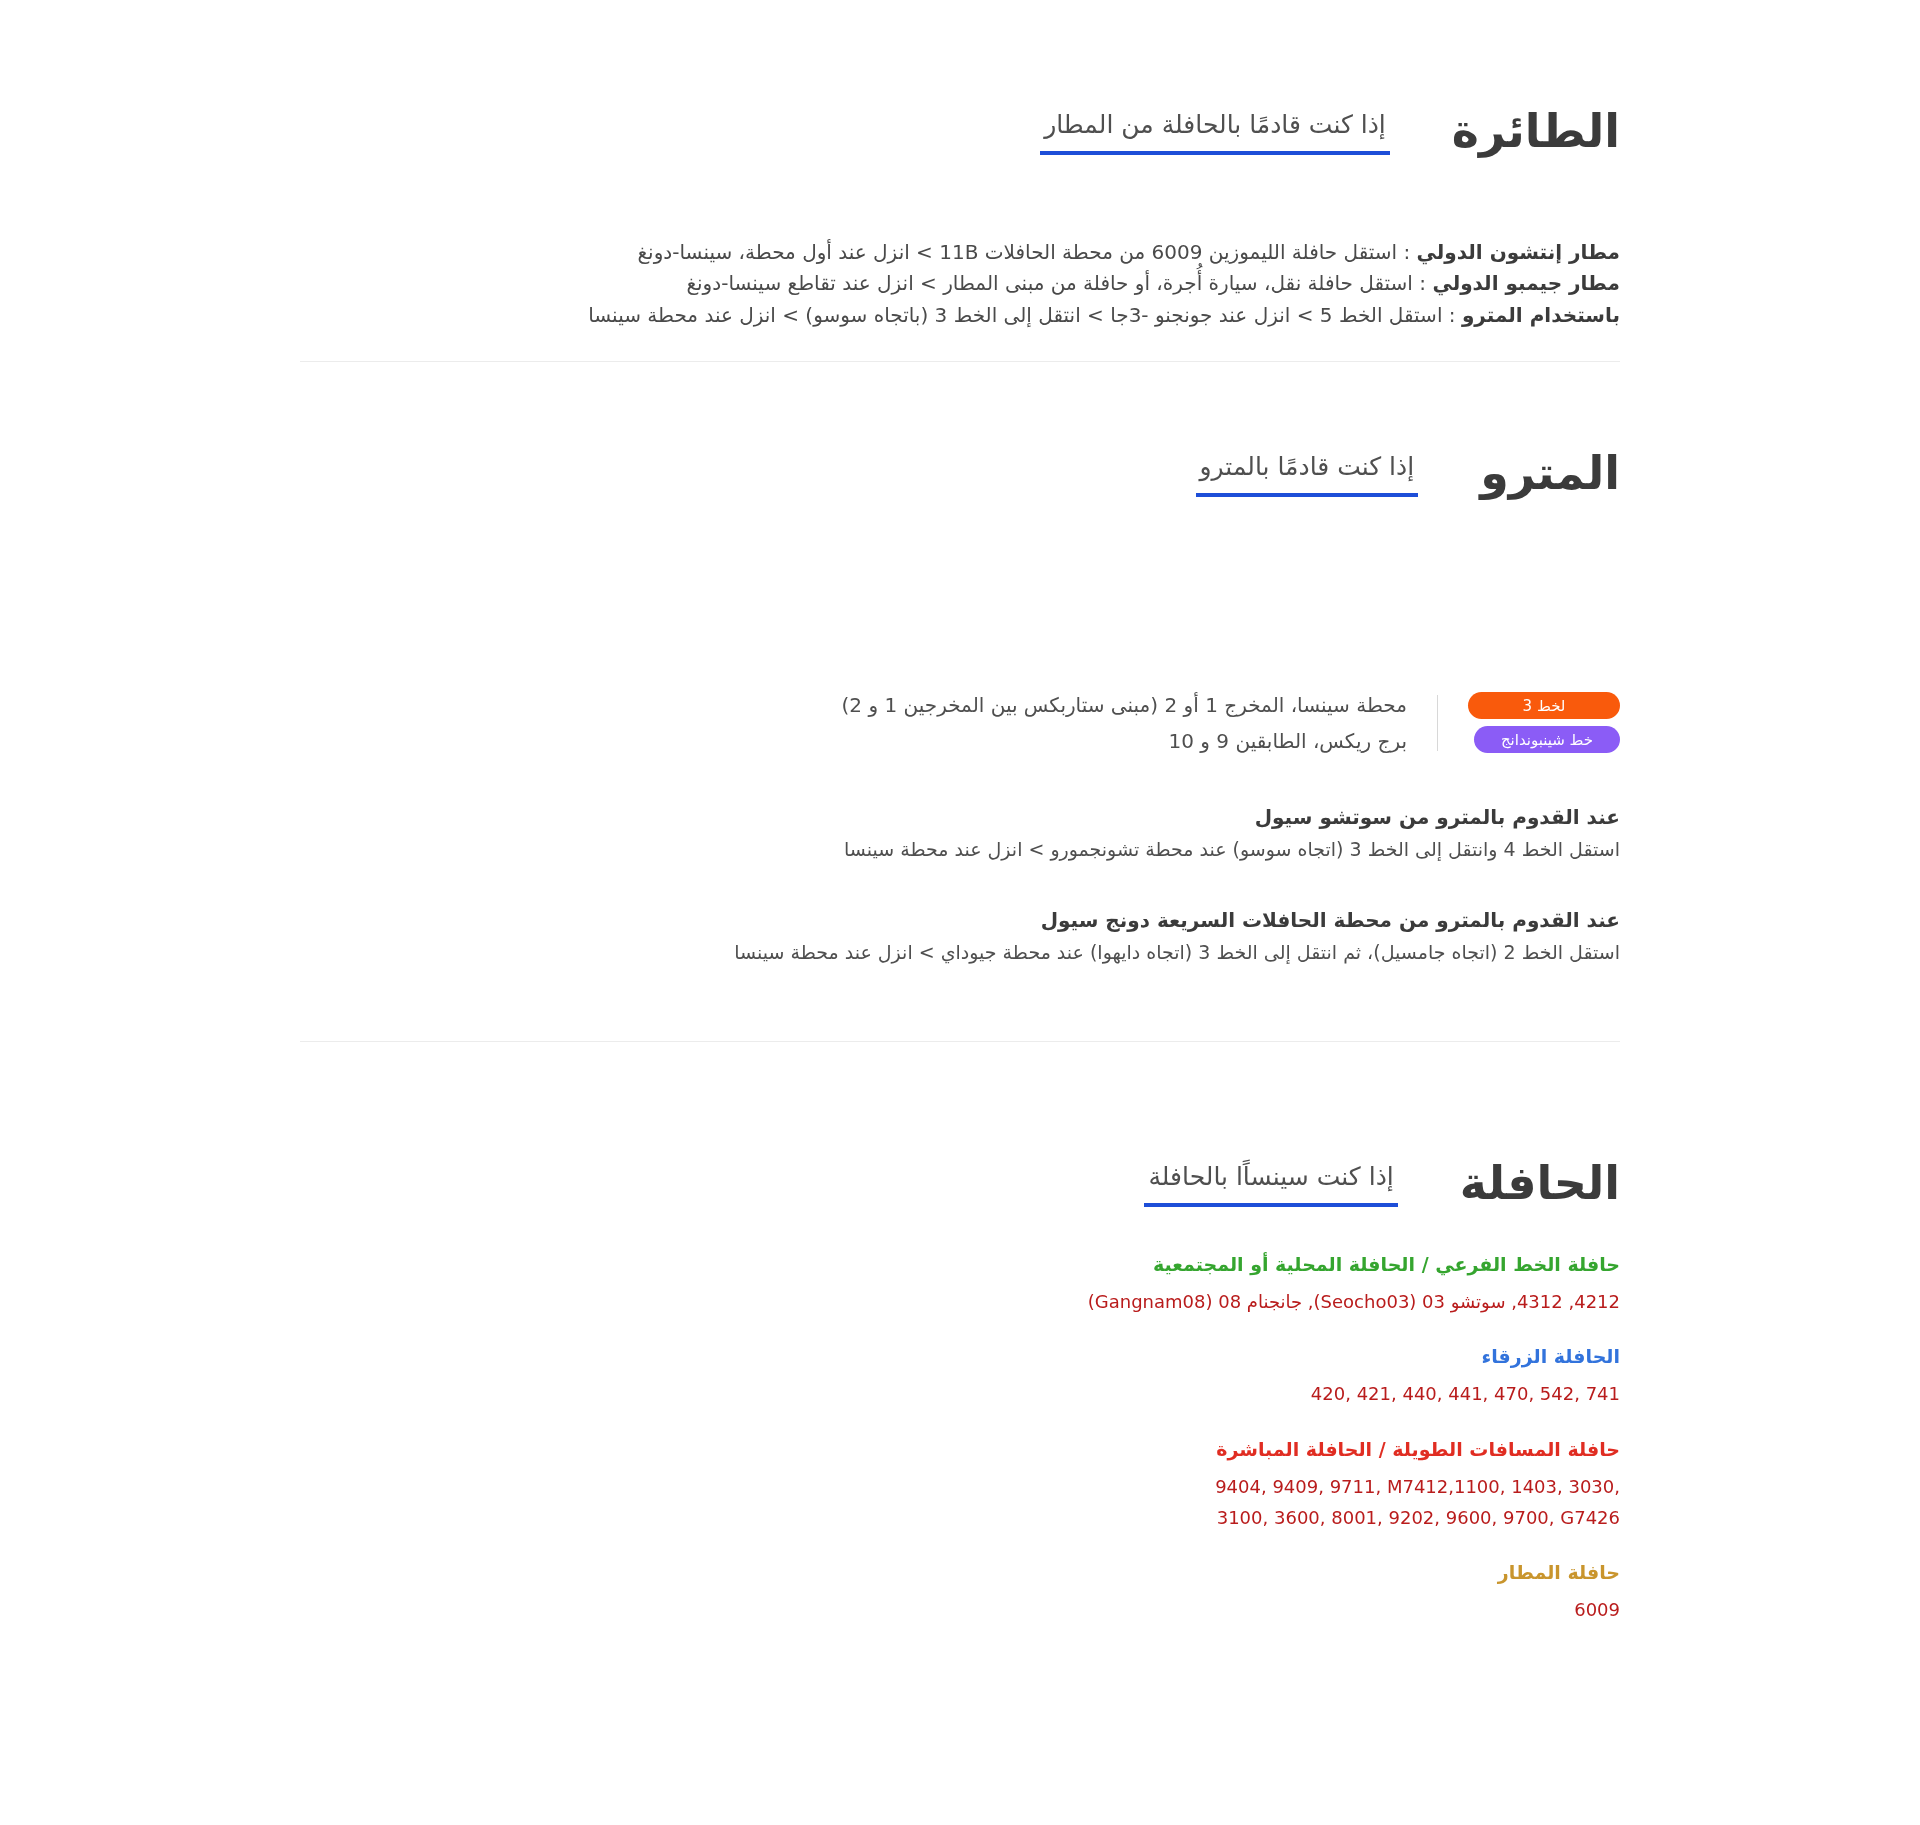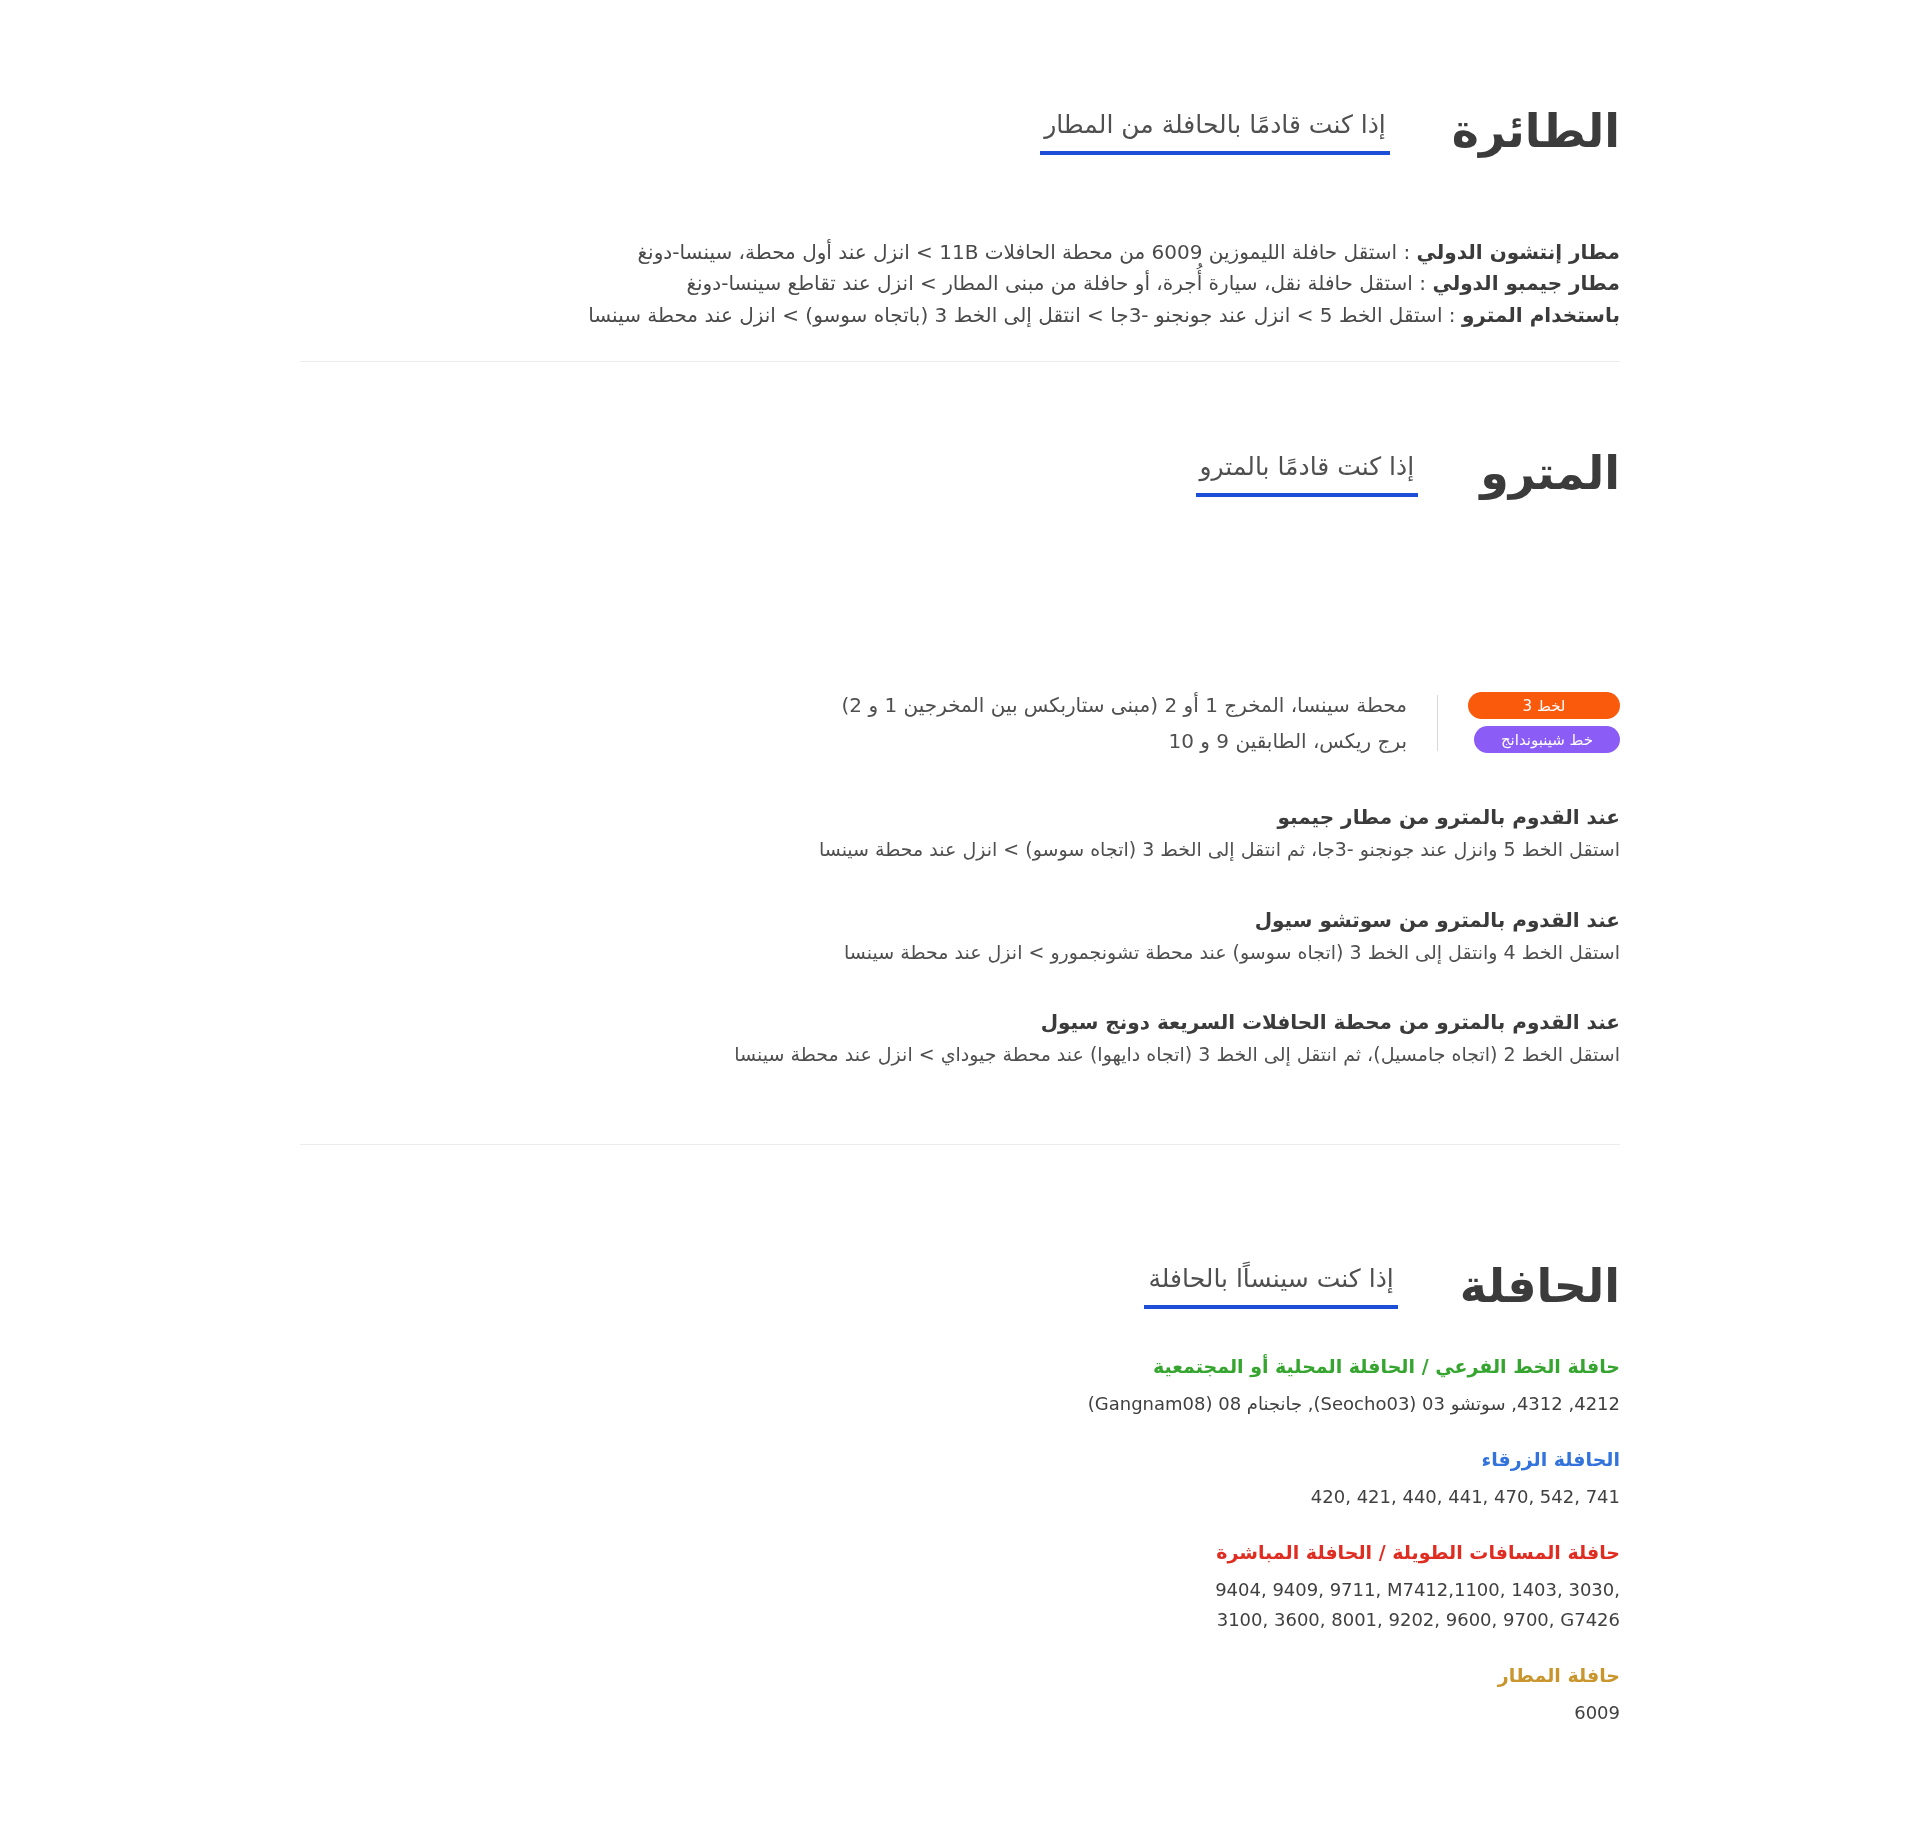--- a/index.html
+++ b/index.html
@@ -39,21 +39,21 @@
   .metro-secs{margin-top:46px;}
   .msec{margin-bottom:45px;}
   .msec-h{font-size:20px;font-weight:bold;color:#3b3b3b;margin:0 0 8px 0;}
   .msec-b{font-size:19px;color:#4f4f4f;margin:0;line-height:1.35;}
 
   
   .sec-bus{margin-top:116px;}
   .bus-groups{margin-top:44px;text-align:right;}
   .bgroup{margin-bottom:28px;}
   .bgroup-h{font-size:19px;margin:0 0 12px 0;}
-  .bline{font-size:18px;color:#404040;line-height:1.7;}
+  .bline{font-size:18px;color:#b91c1c;line-height:1.7;}
   .bline[dir="ltr"]{text-align:right;}
 </style>
 </head>
 <body>
 
 <div class="page">
 
   <section class="sec-plane">
     <div class="sec-head">
       <h1 class="sec-title">الطائرة</h1>
@@ -80,24 +80,20 @@
         <div class="pill pill-shinbundang" style="background: #8b5cf6;">خط شينبوندانج</div>
       </div>
       <div class="vline"></div>
       <div class="station-lines">
         <div>محطة سينسا، المخرج 1 أو 2 (مبنى ستاربكس بين المخرجين 1 و 2)</div>
         <div>برج ريكس، الطابقين 9 و 10</div>
       </div>
     </div>
 
     <div class="metro-secs">
-      <div class="msec">
-        <h3 class="msec-h">عند القدوم بالمترو من مطار جيمبو</h3>
-        <p class="msec-b">استقل الخط 5 وانزل عند جونجنو -3جا، ثم انتقل إلى الخط 3 (اتجاه سوسو) &gt; انزل عند محطة سينسا</p>
-      </div>
       <div class="msec">
         <h3 class="msec-h">عند القدوم بالمترو من سوتشو سيول</h3>
         <p class="msec-b">استقل الخط 4 وانتقل إلى الخط 3 (اتجاه سوسو) عند محطة تشونجمورو &gt; انزل عند محطة سينسا</p>
       </div>
       <div class="msec">
         <h3 class="msec-h">عند القدوم بالمترو من محطة الحافلات السريعة دونج سيول</h3>
         <p class="msec-b">استقل الخط 2 (اتجاه جامسيل)، ثم انتقل إلى الخط 3 (اتجاه دايهوا) عند محطة جيوداي &gt; انزل عند محطة سينسا</p>
       </div>
     </div>
   </section>

